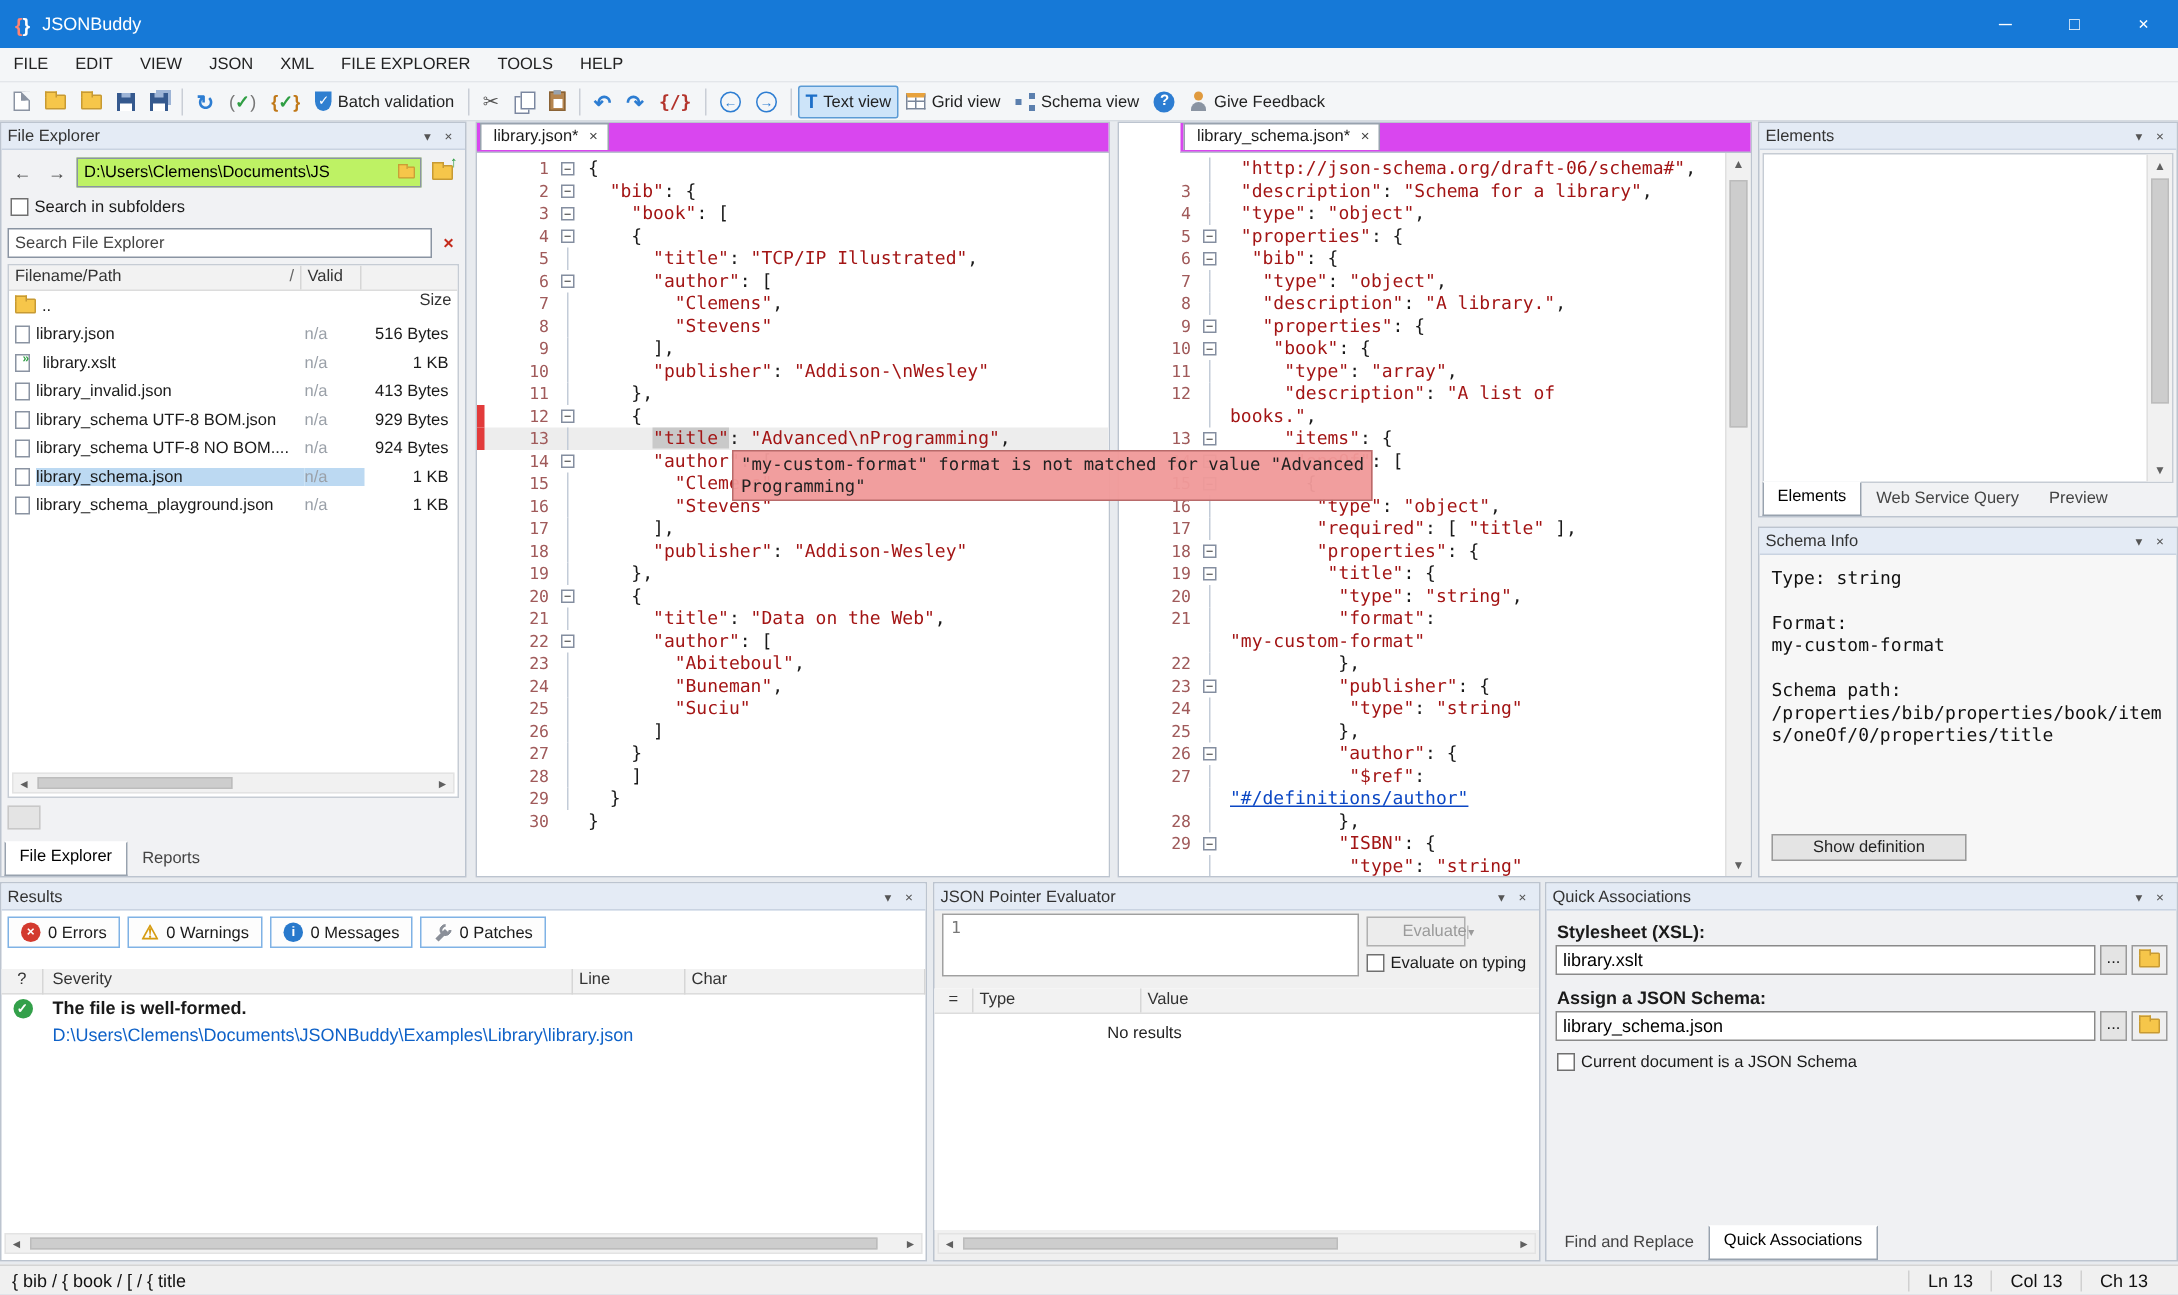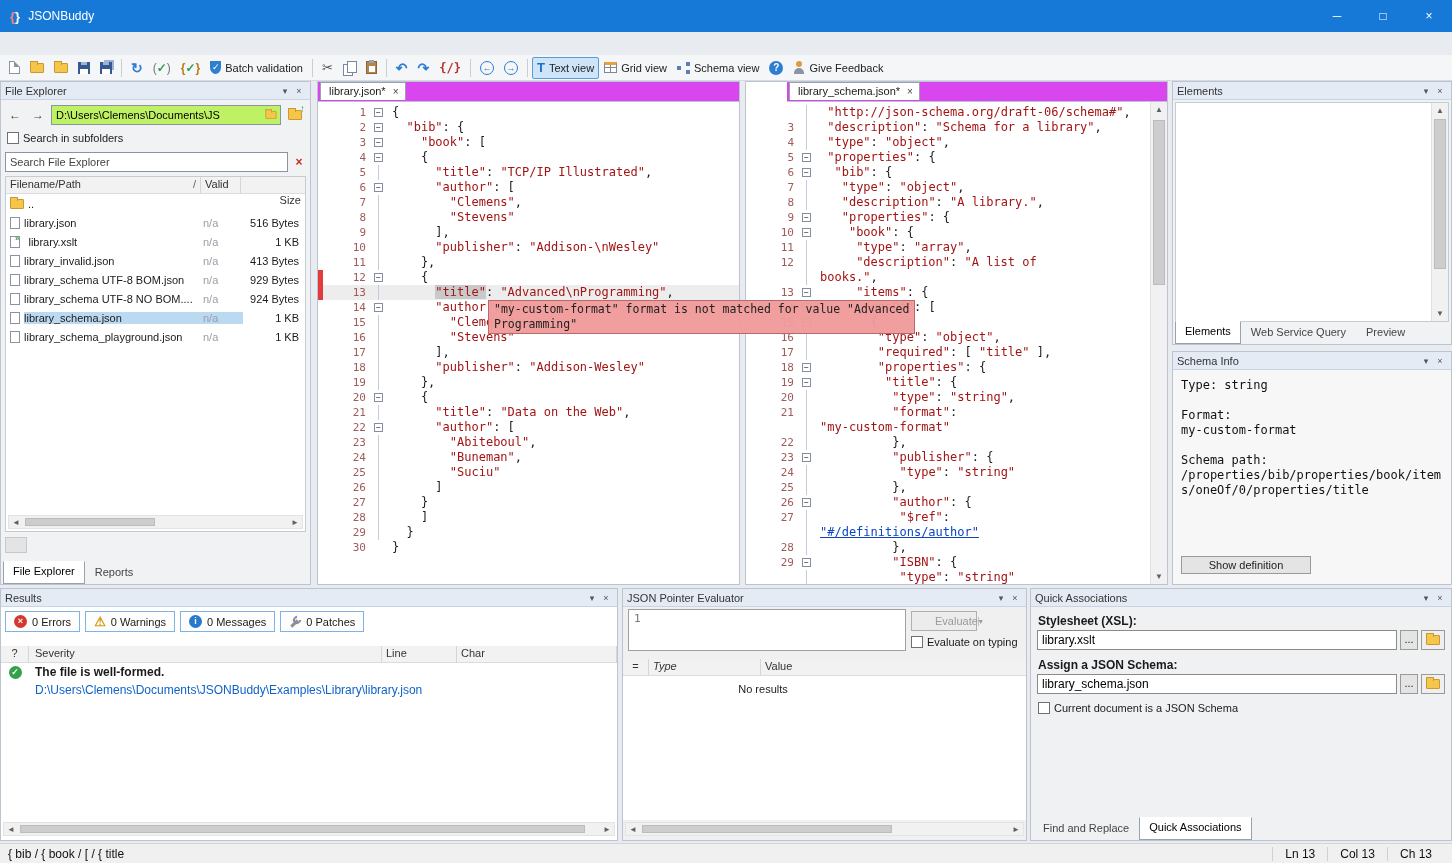--- a/index.html
+++ b/index.html
@@ -149,21 +149,21 @@
   .rlink{color:#0f62c8;padding-left:34px;font-size:12px;}
   #res .hsb{left:2px;right:2px;bottom:4px;}
   
   #jpe{left:622px;top:588px;width:405px;height:253px;background:#f0f0f0;}
   .jpe-input{position:absolute;left:5px;top:20px;width:278px;height:42px;background:#fff;border:1px solid #a0a0a0;font-family:"DejaVu Sans Mono",monospace;font-size:11px;color:#777;padding:2px 5px;}
   .jpe-eval{position:absolute;left:288px;top:22px;width:66px;height:20px;background:#ececec;border:1px solid #b0b0b0;color:#9a9a9a;font-size:11px;display:flex;align-items:center;padding-left:23px;}
   .jpe-eval .evlbl{flex:1;text-align:center;}
   .jpe-eval .evarr{width:14px;border-left:1px solid #c0c0c0;text-align:center;font-size:8px;}
   .jpe-check{position:absolute;left:288px;top:47px;display:flex;align-items:center;gap:4px;font-size:11px;}
   .jpe-grid{position:absolute;left:0;top:70px;right:0;bottom:20px;background:#fff;}
-  .jc1{width:26px;justify-content:center;} .jc2{width:112px;font-style:italic;} .jc3{flex:1;border-right:none;}
+  .jc1{width:26px;justify-content:center;} .jc2{width:112px;} .jc3{flex:1;border-right:none;}
   .jpe-empty{position:absolute;left:0;top:24px;width:280px;text-align:center;font-size:11px;color:#222;}
   #jpe .hsb{left:2px;right:2px;bottom:4px;}
   
   #qa{left:1030px;top:588px;width:422px;height:253px;background:#f0f1f3;}
   .qa-label{position:absolute;left:7px;font-size:12px;font-weight:bold;}
   .qa-row{position:absolute;left:6px;right:6px;height:20px;display:flex;gap:3px;align-items:center;}
   .qa-row input{flex:1;height:20px;border:1px solid #8a8a8a;font-size:12px;padding:0 4px;font-family:"Liberation Sans",sans-serif;outline:none;}
   .dotsbtn{width:18px;height:20px;text-align:center;line-height:16px;background:#e4e4e4;border:1px solid #9a9a9a;font-size:11px;}
   .fldbtn{width:24px;height:20px;background:#efefef;border:1px solid #9a9a9a;display:flex;align-items:center;justify-content:center;}
   .qa-check{position:absolute;left:7px;top:113px;display:flex;align-items:flex-end;gap:4px;font-size:11px;}
@@ -182,20 +182,30 @@
   <div id="titlebar">
     <span class="appicon"><span class="lb">{</span><span class="rb">}</span></span>
     <span>JSONBuddy</span>
     <span class="winbtns">
       <span class="winbtn">─</span>
       <span class="winbtn">□</span>
       <span class="winbtn">×</span>
     </span>
   </div>
 
+  <div id="menubar">
+    <span class="mitem">FILE</span>
+    <span class="mitem">EDIT</span>
+    <span class="mitem">VIEW</span>
+    <span class="mitem">JSON</span>
+    <span class="mitem">XML</span>
+    <span class="mitem">FILE EXPLORER</span>
+    <span class="mitem">TOOLS</span>
+    <span class="mitem">HELP</span>
+  </div>
 
   <div id="toolbar">
     <span class="tbtn">
         <span class="i-page"></span>
       </span>
     <span class="tbtn">
         <span class="i-folder"></span>
       </span>
     <span class="tbtn">
         <span class="i-folder"></span>

